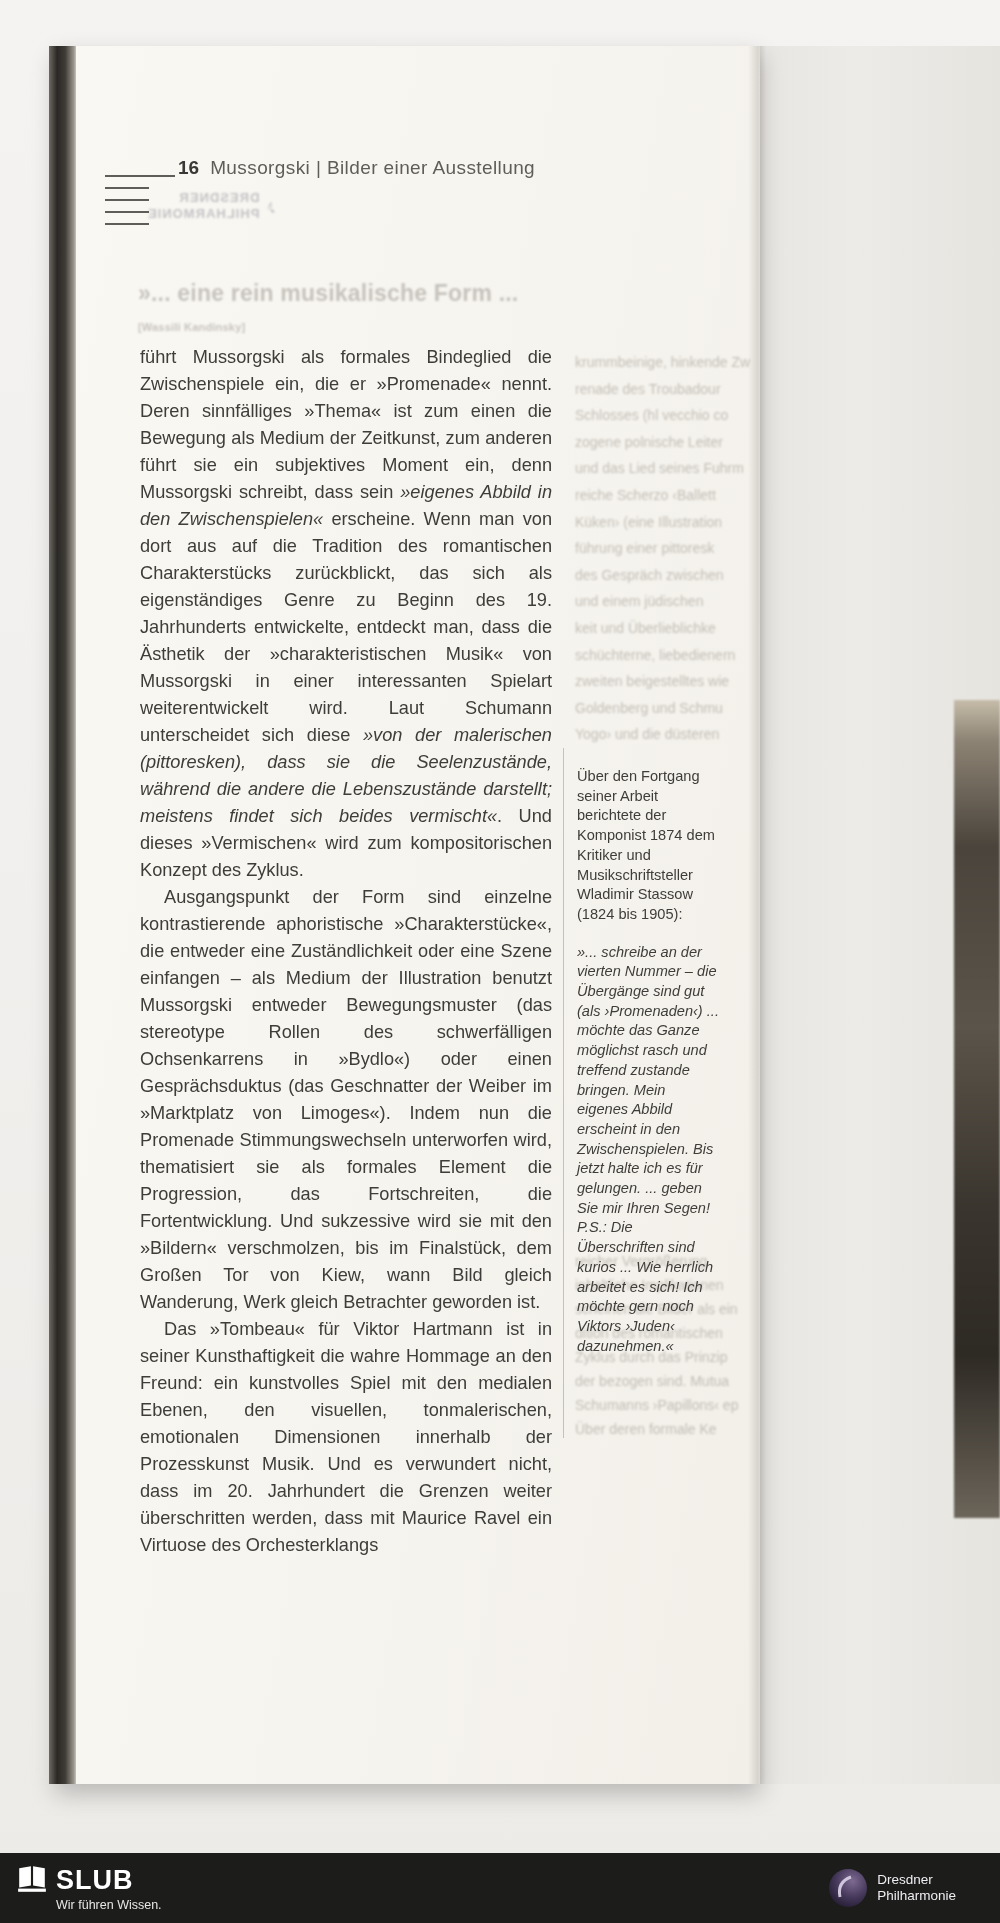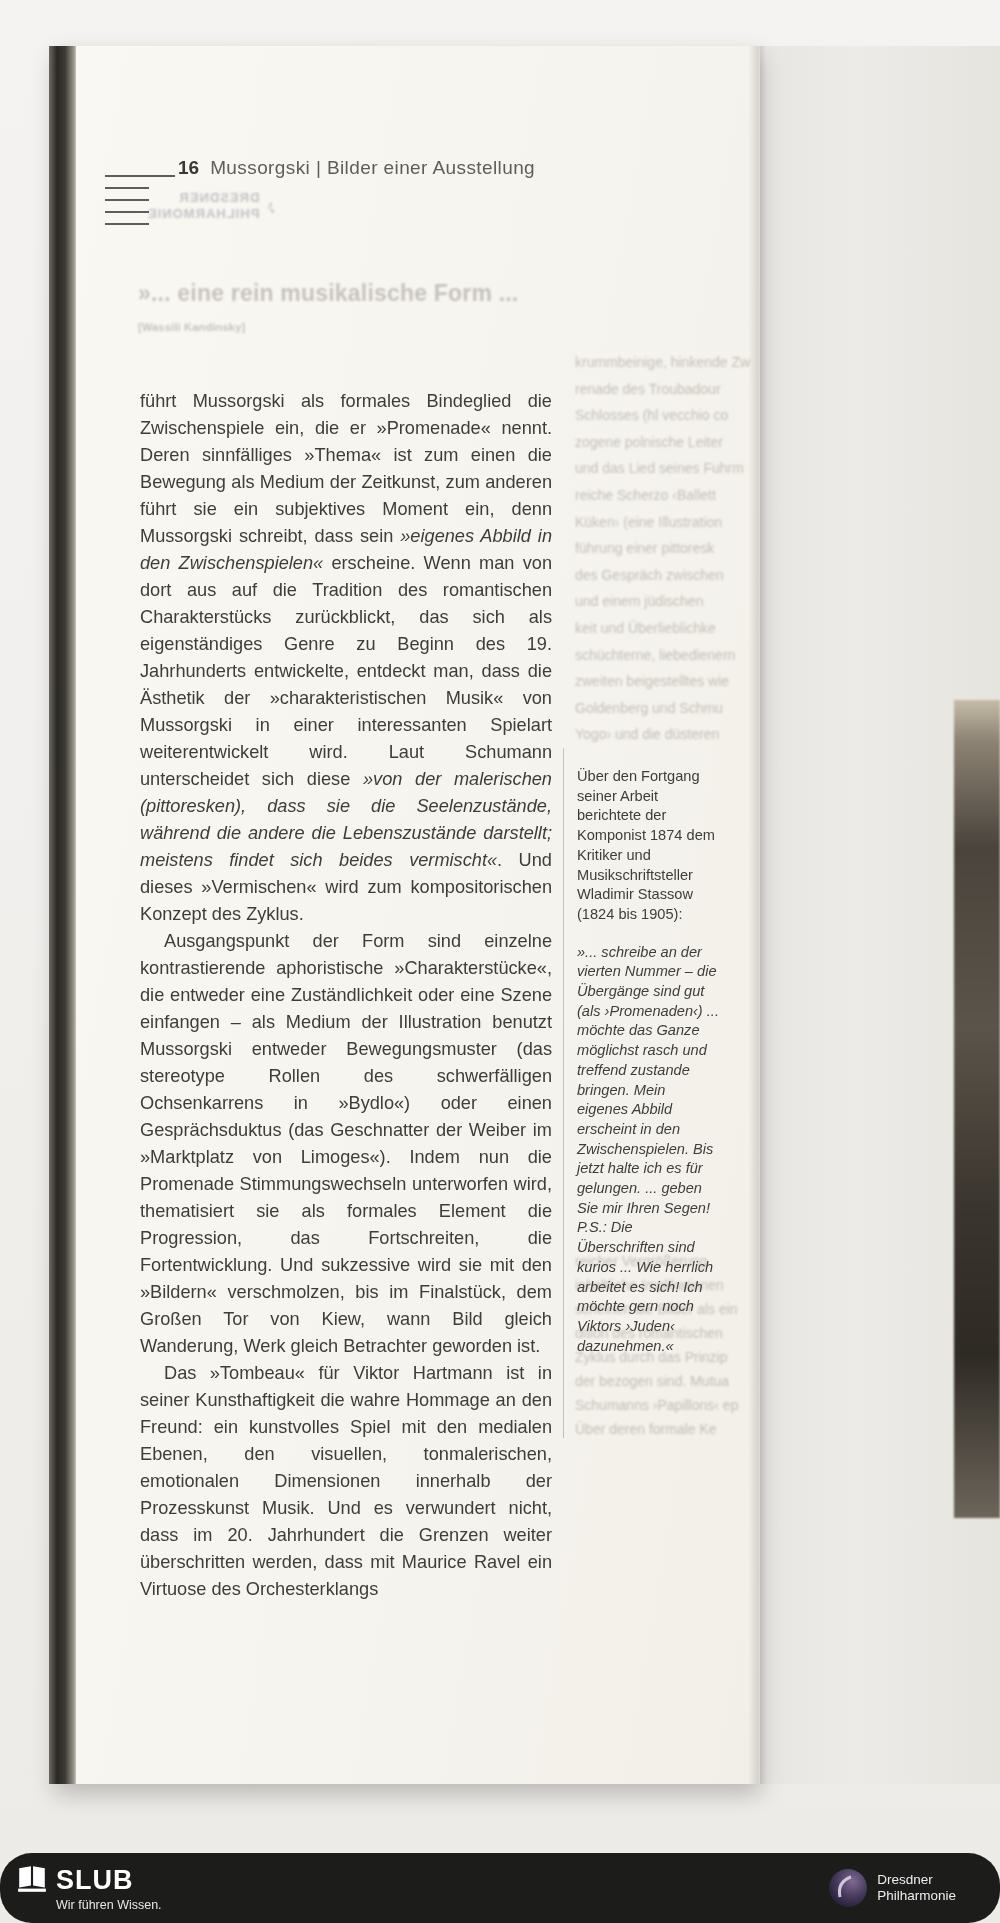--- a/index.html
+++ b/index.html
@@ -36,36 +36,36 @@
   .ghost-logo .note{font-size:20px;}
   .ghost-quote{position:absolute;left:83px;top:195px;color:#a4a09a;opacity:.6;
     filter:blur(.9px);font-weight:700;font-size:23px;line-height:31px;letter-spacing:.2px;margin-top:37px;}
   .ghost-attrib{font-size:11px;font-weight:700;margin-top:3px;}
   .ghost-col{position:absolute;color:#8e8a82;opacity:.5;filter:blur(.9px);font-size:14px;}
   #ghost-top{left:520px;top:303px;width:185px;line-height:26.6px;}
   #ghost-bottom{left:520px;top:1203px;width:185px;line-height:24px;}
 
   
   .bodycol{position:absolute;left:85px;top:298px;width:412px;font-size:18.2px;
-    line-height:27px;color:#3e3d39;text-align:justify;hyphens:auto;margin-top:44px;-webkit-hyphens:auto;}
+    line-height:27px;color:#3e3d39;text-align:justify;hyphens:auto;-webkit-hyphens:auto;}
   .bodycol p{margin:0;}
   .bodycol p.indent{text-indent:24px;}
   .it{font-style:italic;}
 
   .colrule{position:absolute;left:508px;top:702px;width:1px;height:690px;background:rgba(70,68,62,.28);}
 
   
   .sidebar{position:absolute;left:522px;top:721px;width:143px;font-size:14.6px;
     line-height:19.7px;color:#3f3d39;}
   .sidebar .quote{font-style:italic;margin-top:18px;}
   .sidebar .quote2{font-style:italic;}
 
   
   .footer{position:absolute;left:0;top:1853px;width:1000px;height:70px;background:#1c1c1a;
-    display:flex;align-items:center;justify-content:space-between;padding:0 16px;box-sizing:border-box;border-radius:32px;}
+    display:flex;align-items:center;justify-content:space-between;padding:0 16px;box-sizing:border-box;}
   .slub{display:flex;flex-direction:column;gap:1px;}
   .slub-row{display:flex;align-items:center;gap:8px;}
   .slub-name{color:#fff;font-size:27px;font-weight:700;letter-spacing:1px;}
   .slub-tag{color:#e8e8e6;font-size:12.5px;margin-left:40px;}
   .phil{display:flex;align-items:center;gap:10px;margin-right:28px;}
   .phil-text{color:#efedf2;font-size:13.5px;line-height:16px;}
   .phil-circle{width:38px;height:38px;border-radius:50%;
     background:radial-gradient(circle at 62% 32%,#7e6a92,#473a5c 45%,#241c33 82%);
     position:relative;overflow:hidden;}
   .phil-circle svg{position:absolute;left:0;top:0;}

